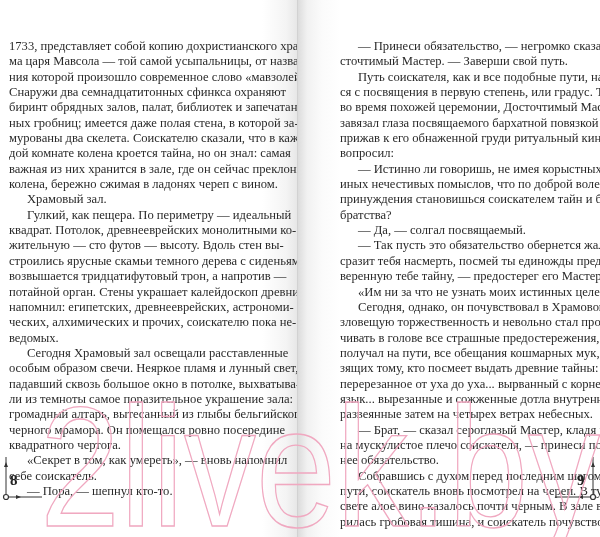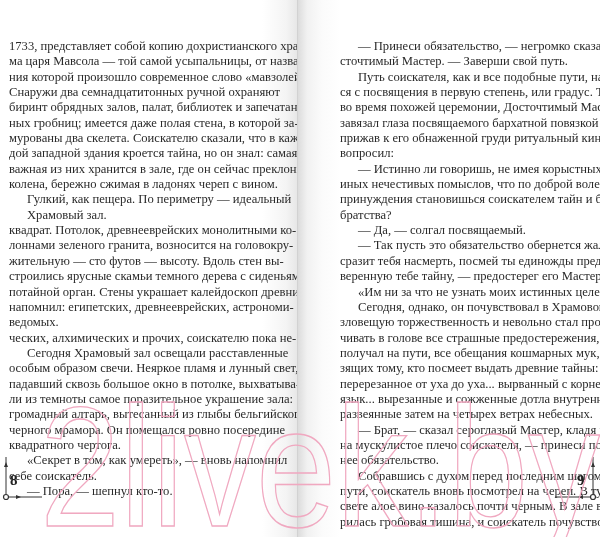--- a/index.html
+++ b/index.html
@@ -24,37 +24,37 @@
 </style>
 </head>
 <body>
 
 <div class="spread">
   <div class="page page-left">
     <div class="text" id="left-text">
         <span class="line ">1733, представляет собой копию дохристианского хра-</span>
         <span class="line ">ма царя Мавсола — той самой усыпальницы, от назва-</span>
         <span class="line ">ния которой произошло современное слово «мавзолей».</span>
-        <span class="line ">Снаружи два семнадцатитонных ручной охраняют</span>
+        <span class="line ">Снаружи два семнадцатитонных сфинкса охраняют</span>
         <span class="line ">биринт обрядных залов, палат, библиотек и запечатан-</span>
         <span class="line ">ных гробниц; имеется даже полая стена, в которой за-</span>
         <span class="line ">мурованы два скелета. Соискателю сказали, что в каж-</span>
-        <span class="line ">дой западной здания кроется тайна, но он знал: самая</span>
+        <span class="line ">дой комнате колена кроется тайна, но он знал: самая</span>
         <span class="line ">важная из них хранится в зале, где он сейчас преклонил</span>
         <span class="line last">колена, бережно сжимая в ладонях череп с вином.</span>
+        <span class="line ind last">Храмовый зал.</span>
         <span class="line ind">Гулкий, как пещера. По периметру — идеальный</span>
-        <span class="line ind last">Храмовый зал.</span>
         <span class="line ">квадрат. Потолок, древнееврейских монолитными ко-</span>
-        <span class="line ">лоннами зеленого гранита, возносится на головокру-</span>
         <span class="line ">жительную — сто футов — высоту. Вдоль стен вы-</span>
         <span class="line ">строились ярусные скамьи темного дерева с сиденьями</span>
+        <span class="line ">возвышается тридцатифутовый трон, а напротив —</span>
         <span class="line ">потайной орган. Стены украшает калейдоскоп древних</span>
         <span class="line ">напомнил: египетских, древнееврейских, астрономи-</span>
+        <span class="line ">ческих, алхимических и прочих, соискателю пока не-</span>
         <span class="line last">ведомых.</span>
-        <span class="line ">ческих, алхимических и прочих, соискателю пока не-</span>
         <span class="line ind">Сегодня Храмовый зал освещали расставленные</span>
         <span class="line ">особым образом свечи. Неяркое пламя и лунный свет,</span>
         <span class="line ">падавший сквозь большое окно в потолке, выхватыва-</span>
         <span class="line ">ли из темноты самое поразительное украшение зала:</span>
         <span class="line ">громадный алтарь, вытесанный из глыбы бельгийского</span>
         <span class="line ">черного мрамора. Он помещался ровно посередине</span>
         <span class="line last">квадратного чертога.</span>
         <span class="line ind">«Секрет в том, как умереть», — вновь напомнил</span>
         <span class="line last">себе соискатель.</span>
         <span class="line ind last">— Пора, — шепнул кто-то.</span>

